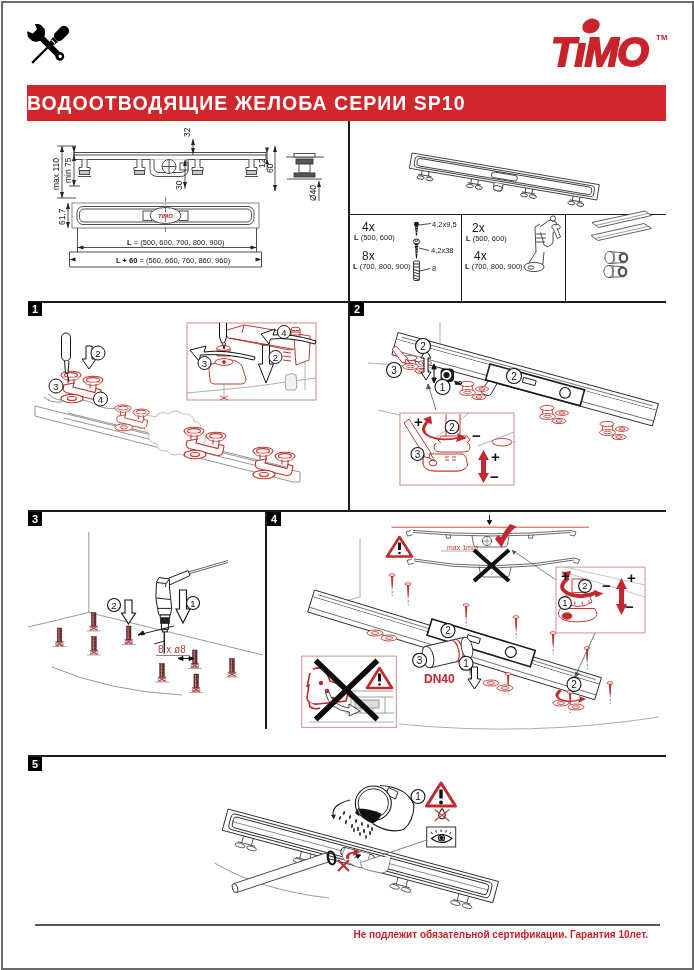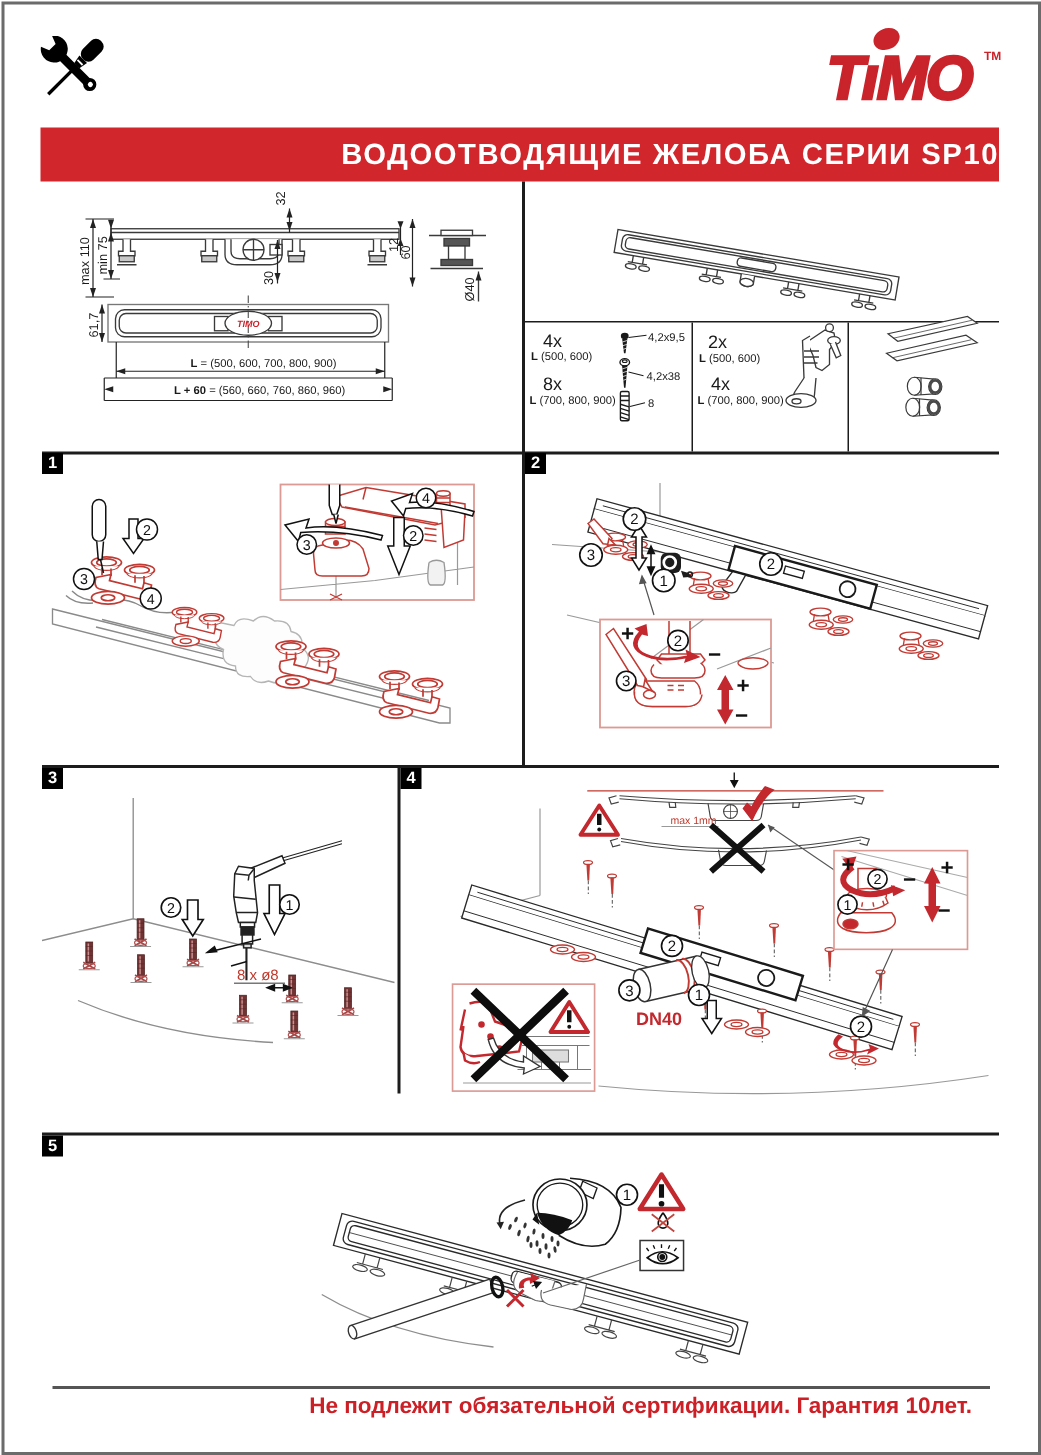--- a/index.html
+++ b/index.html
@@ -34,39 +34,39 @@
     </g>
   </svg>
 
   <svg class="abs" style="left:540px;top:10px;" width="140" height="62" viewBox="0 0 140 62">
     <text x="11" y="56" font-family="Liberation Sans, sans-serif" font-weight="bold" font-style="italic" font-size="41px" fill="#c9232b" stroke="#c9232b" stroke-width="1.8" letter-spacing="-1.5">TıMO</text>
     <ellipse cx="51" cy="16" rx="9" ry="7" fill="#c9232b" transform="rotate(-24 51 16)"></ellipse>
     <text x="116" y="30" font-family="Liberation Sans, sans-serif" font-weight="bold" font-size="8px" fill="#c9232b">TM</text>
   </svg>
 
   <div class="abs" style="left:27px;top:85px;width:639px;height:36px;background:#d2262d;"></div>
-  <div class="abs" style="left:27px;top:85px;width:639px;height:36px;line-height:36px;text-align:right;color:#fff;font-weight:bold;font-size:19.5px;letter-spacing:1.02px;">ВОДООТВОДЯЩИЕ ЖЕЛОБА СЕРИИ SP10</div>
+  <div class="abs" style="left:27px;top:85px;width:639px;height:36px;line-height:36px;text-align:left;color:#fff;font-weight:bold;font-size:19.5px;letter-spacing:1.02px;">ВОДООТВОДЯЩИЕ ЖЕЛОБА СЕРИИ SP10</div>
 
   <div class="hline" style="left:28px;top:301px;width:638px;"></div>
   <div class="hline" style="left:28px;top:510px;width:638px;"></div>
   <div class="hline" style="left:28px;top:755px;width:638px;"></div>
   <div class="vline" style="left:348px;top:121px;height:390px;"></div>
   <div class="vline" style="left:265px;top:511px;height:218px;"></div>
   <div class="hline" style="left:348px;top:214px;width:318px;height:1px;"></div>
   <div class="vline" style="left:461px;top:215px;height:86px;width:1px;"></div>
   <div class="vline" style="left:565px;top:215px;height:86px;width:1px;"></div>
   <div class="hline" style="left:35px;top:924px;width:625px;height:1.5px;background:#555;"></div>
 
   <div class="steplabel" style="left:28px;top:302px;">1</div>
   <div class="steplabel" style="left:350px;top:302px;">2</div>
   <div class="steplabel" style="left:28px;top:512px;">3</div>
   <div class="steplabel" style="left:267px;top:512px;">4</div>
   <div class="steplabel" style="left:28px;top:757px;">5</div>
 
-  <div class="abs" style="left:0px;top:929px;width:648px;text-align:right;color:#cc1f26;font-weight:bold;font-size:15px;">Не подлежит обязательной сертификации. Гарантия 10лет.</div>
+  <div class="abs" style="left:0px;top:929px;width:648px;text-align:right;color:#cc1f26;font-weight:bold;font-size:10px;">Не подлежит обязательной сертификации. Гарантия 10лет.</div>
 
   <svg id="techleft" class="abs" style="left:28px;top:121px;" width="320" height="180" viewBox="0 0 320 180" fill="none">
     <g stroke="#3a3a3a" stroke-width="0.9">
 
       <rect x="46" y="31.5" width="192" height="7" fill="#fff"></rect>
       <line x1="46" y1="34" x2="238" y2="34"></line>
 
       <g>
         <path d="M54 38.5 v8 h-3 v3 h11 v-3 h-3 v-8" fill="#fff"></path>
         <rect x="51.5" y="49.5" width="10" height="4" fill="#c8c8c8"></rect>

